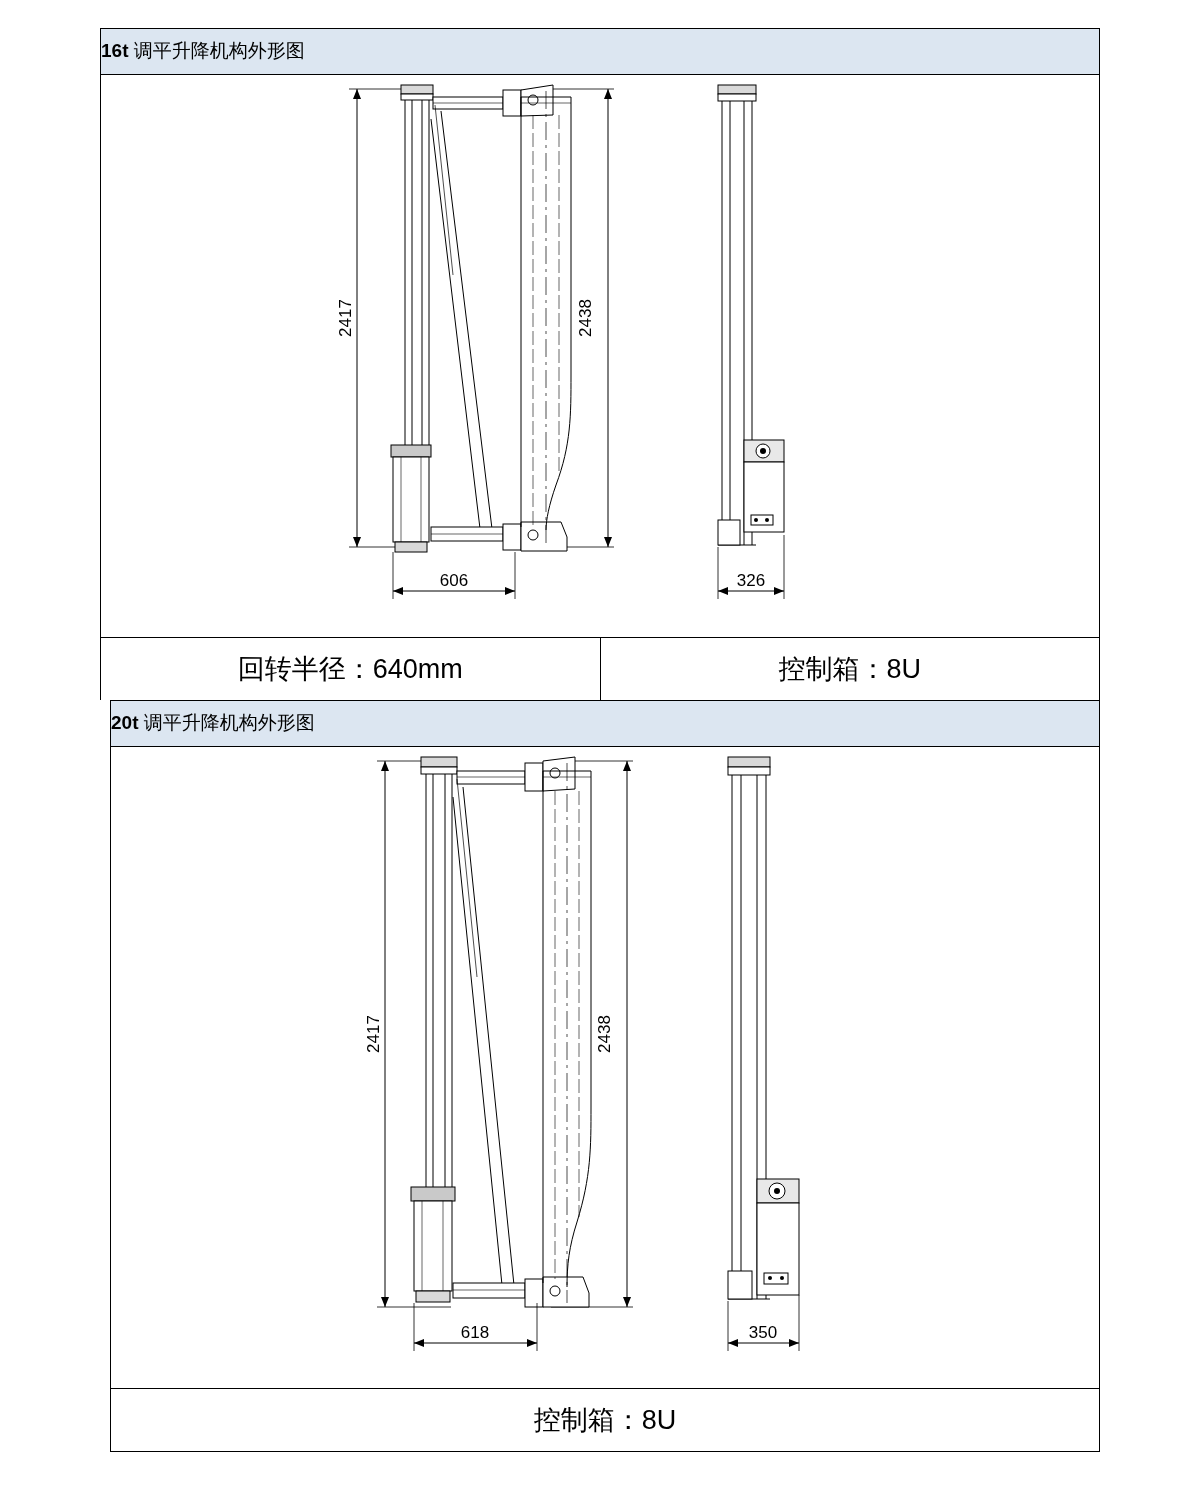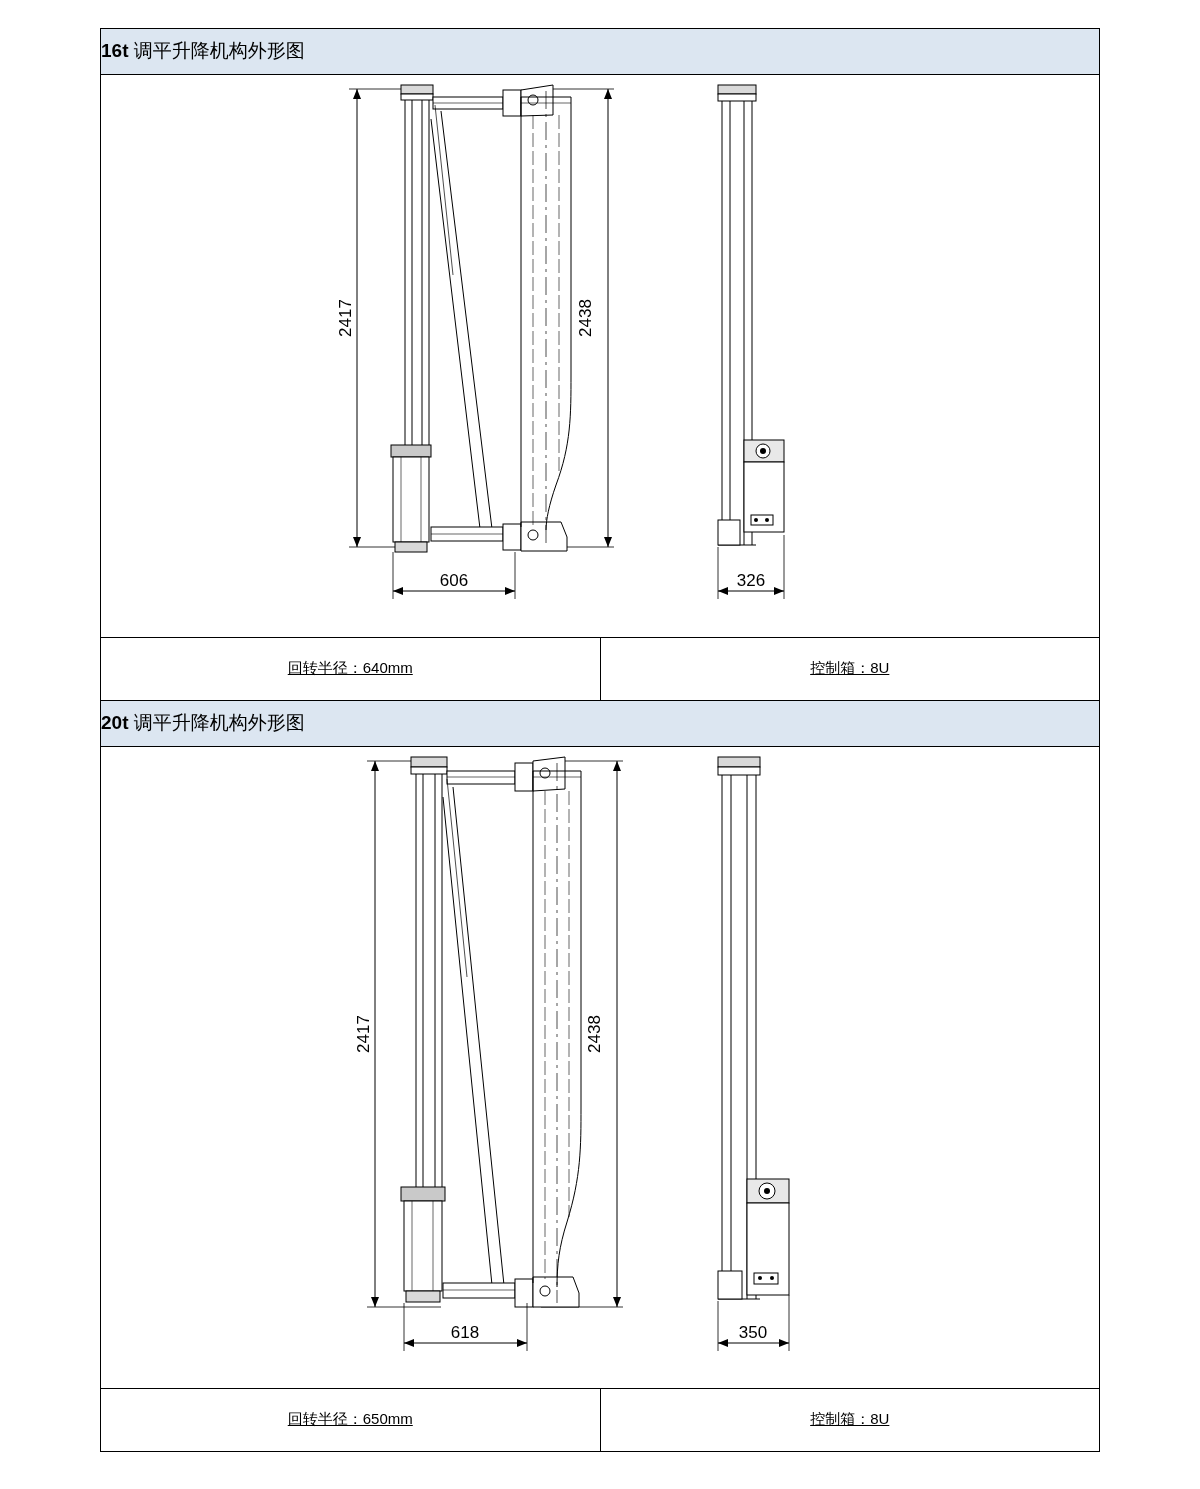--- a/index.html
+++ b/index.html
@@ -20,20 +20,21 @@
     left: 100px;
     top: 28px;
     width: 1000px;
   }
   .section {
     border: 1.5px solid #000;
     border-bottom: none;
   }
   .section.last {
     border-bottom: 1.5px solid #000;
+    margin-left: 10px;
   }
   .section-header {
     background: #dce6f1;
     border-bottom: 1.5px solid #000;
     padding: 11px 0;
     font-size: 19px;
     line-height: 1.2;
   }
   .section-header .bold {
     font-weight: bold;
@@ -48,22 +49,21 @@
 
   .footer-row {
     display: flex;
     height: 62px;
   }
   .footer-cell {
     flex: 1;
     display: flex;
     align-items: center;
     justify-content: center;
-    font-size: 15px;
-    text-decoration: underline;
+    font-size: 27px;
   }
   .footer-cell.left {
     border-right: 1.5px solid #000;
   }
 
   svg { display: block; }
 
   .dim-text {
     font-family: "Liberation Sans", sans-serif;
     font-size: 17px;
@@ -301,18 +301,17 @@
             <line x1="617" y1="554" x2="617" y2="604" stroke-width="0.8"></line>
             <line x1="688" y1="548" x2="688" y2="604" stroke-width="0.8"></line>
           </g>
           <text class="dim-text" x="652" y="591" text-anchor="middle" fill="#000" stroke="none">350</text>
 
         </g>
       </svg>
     </div>
 
     <div class="footer-row">
-      <div class="footer-cell left">回转半径：650mm</div>
       <div class="footer-cell">控制箱：8U</div>
     </div>
   </div>
 
 </div>
 
 </body></html>

